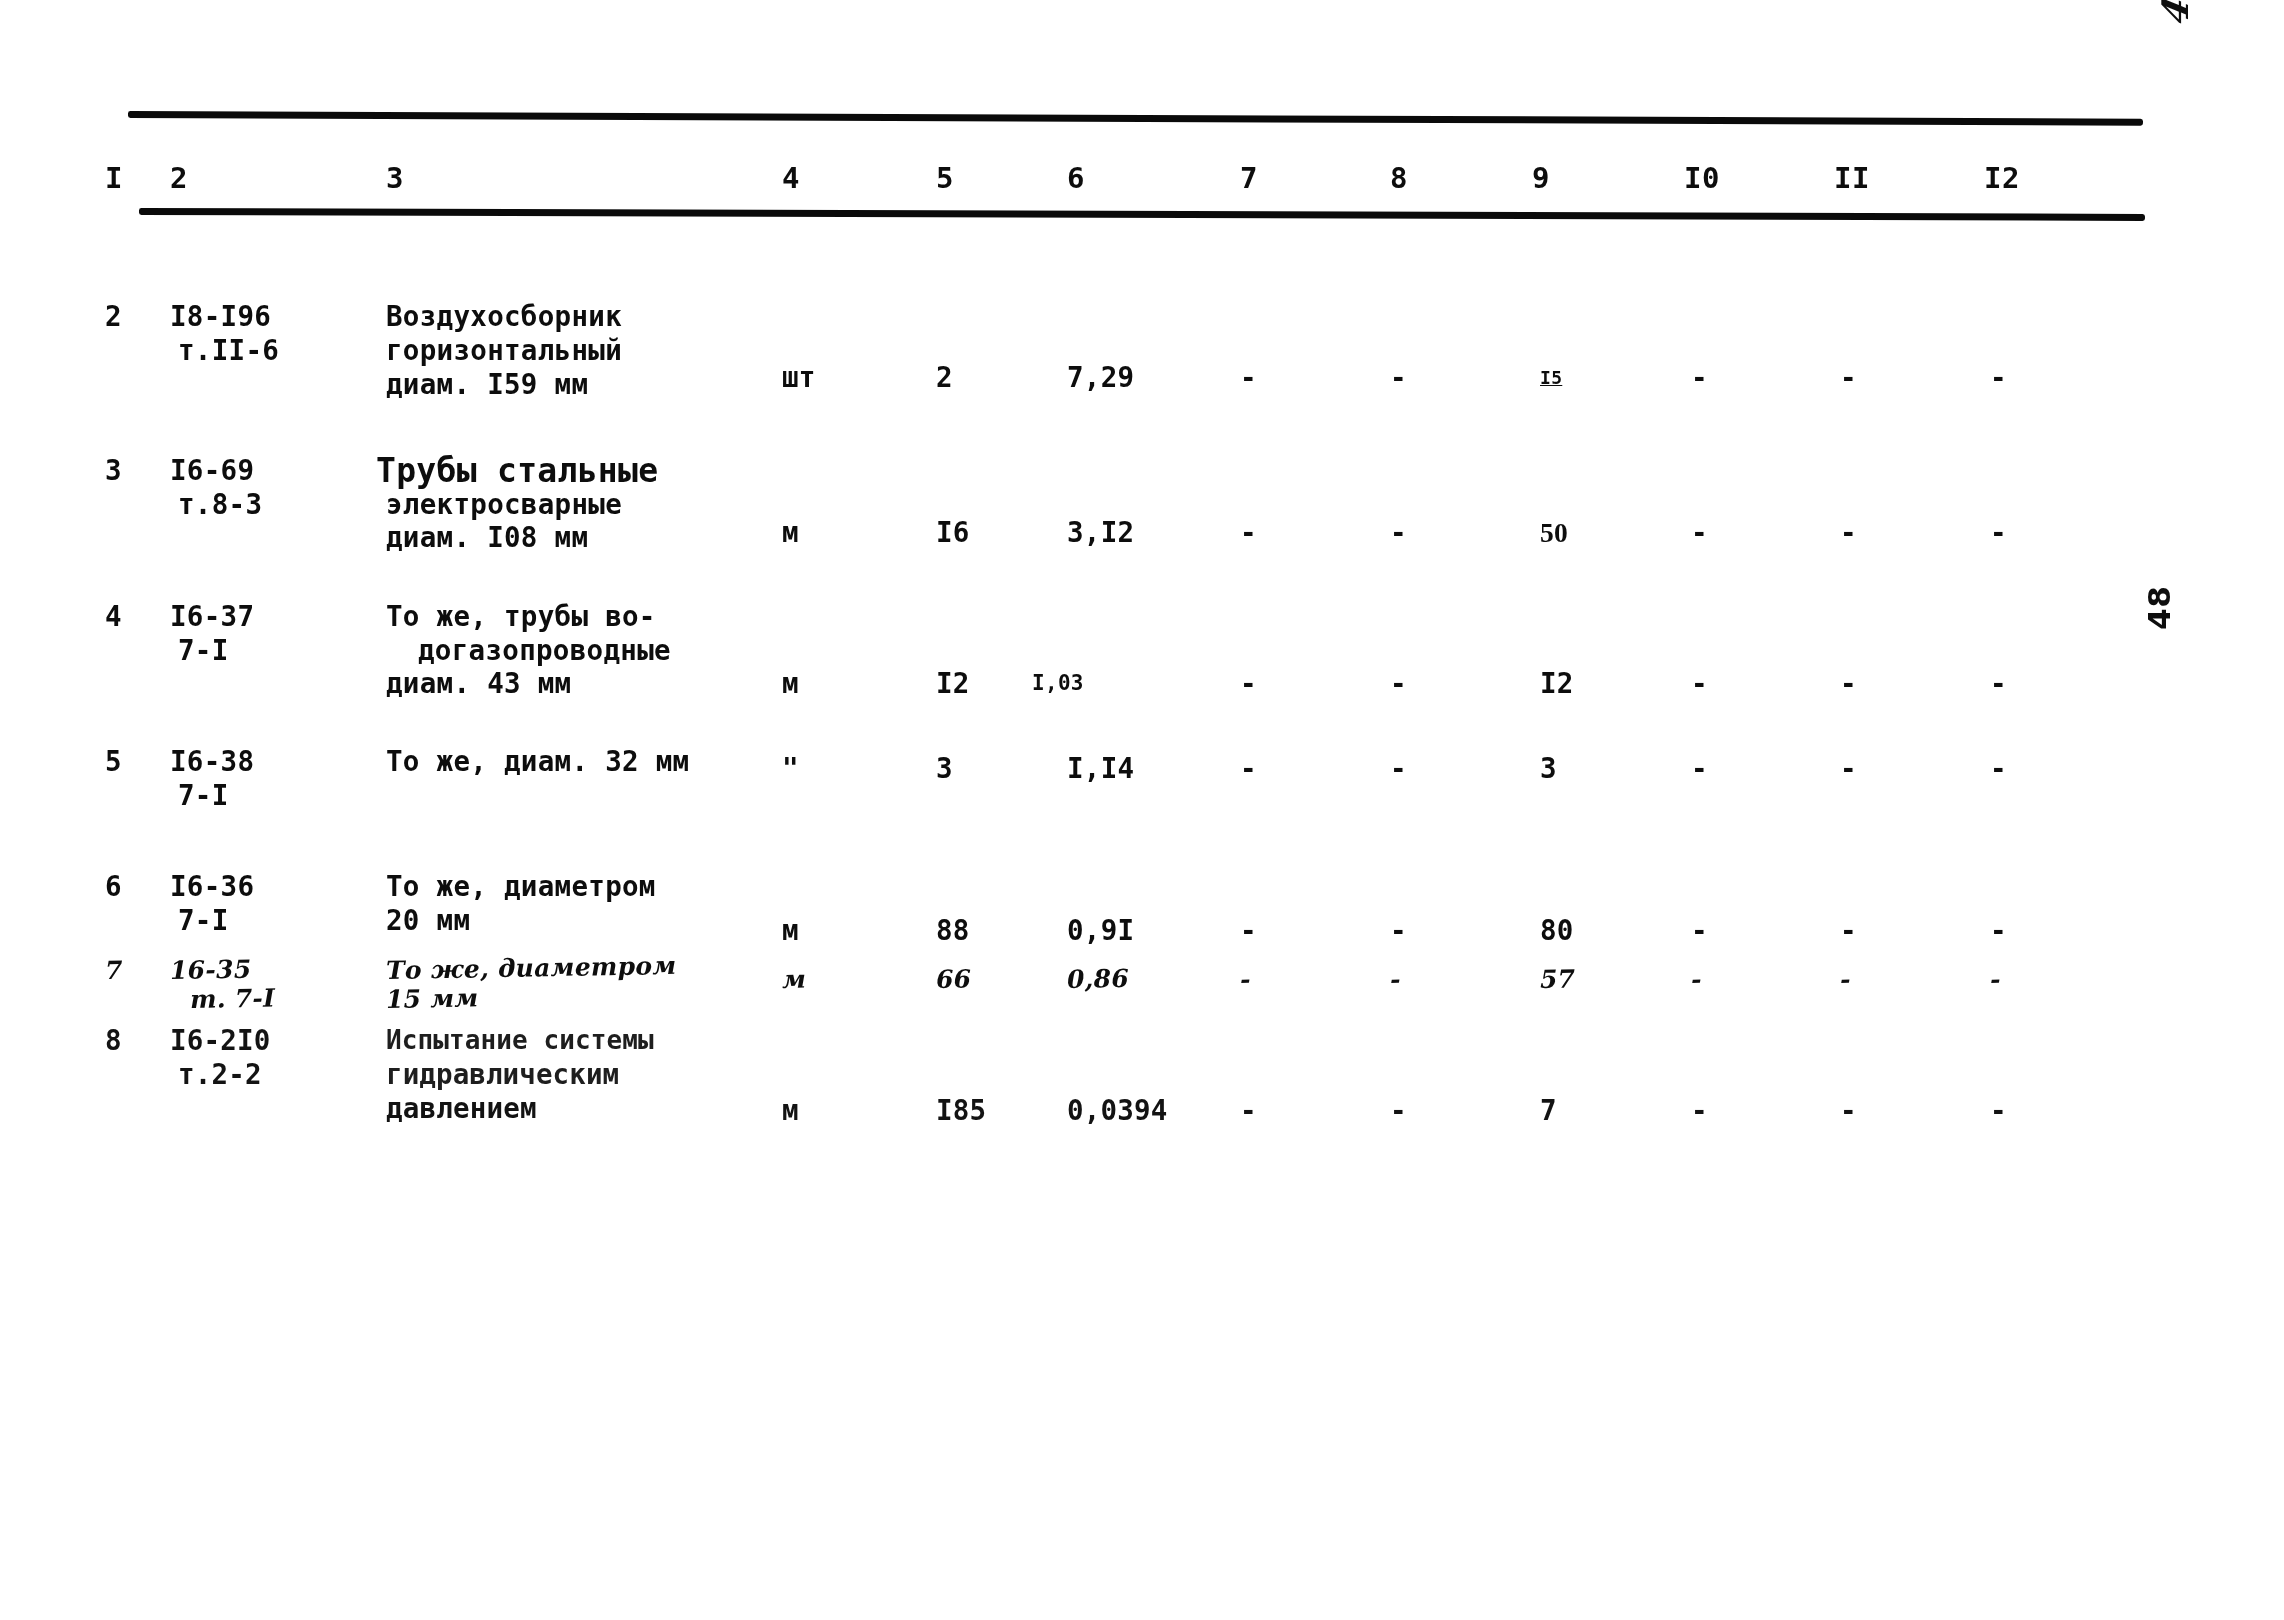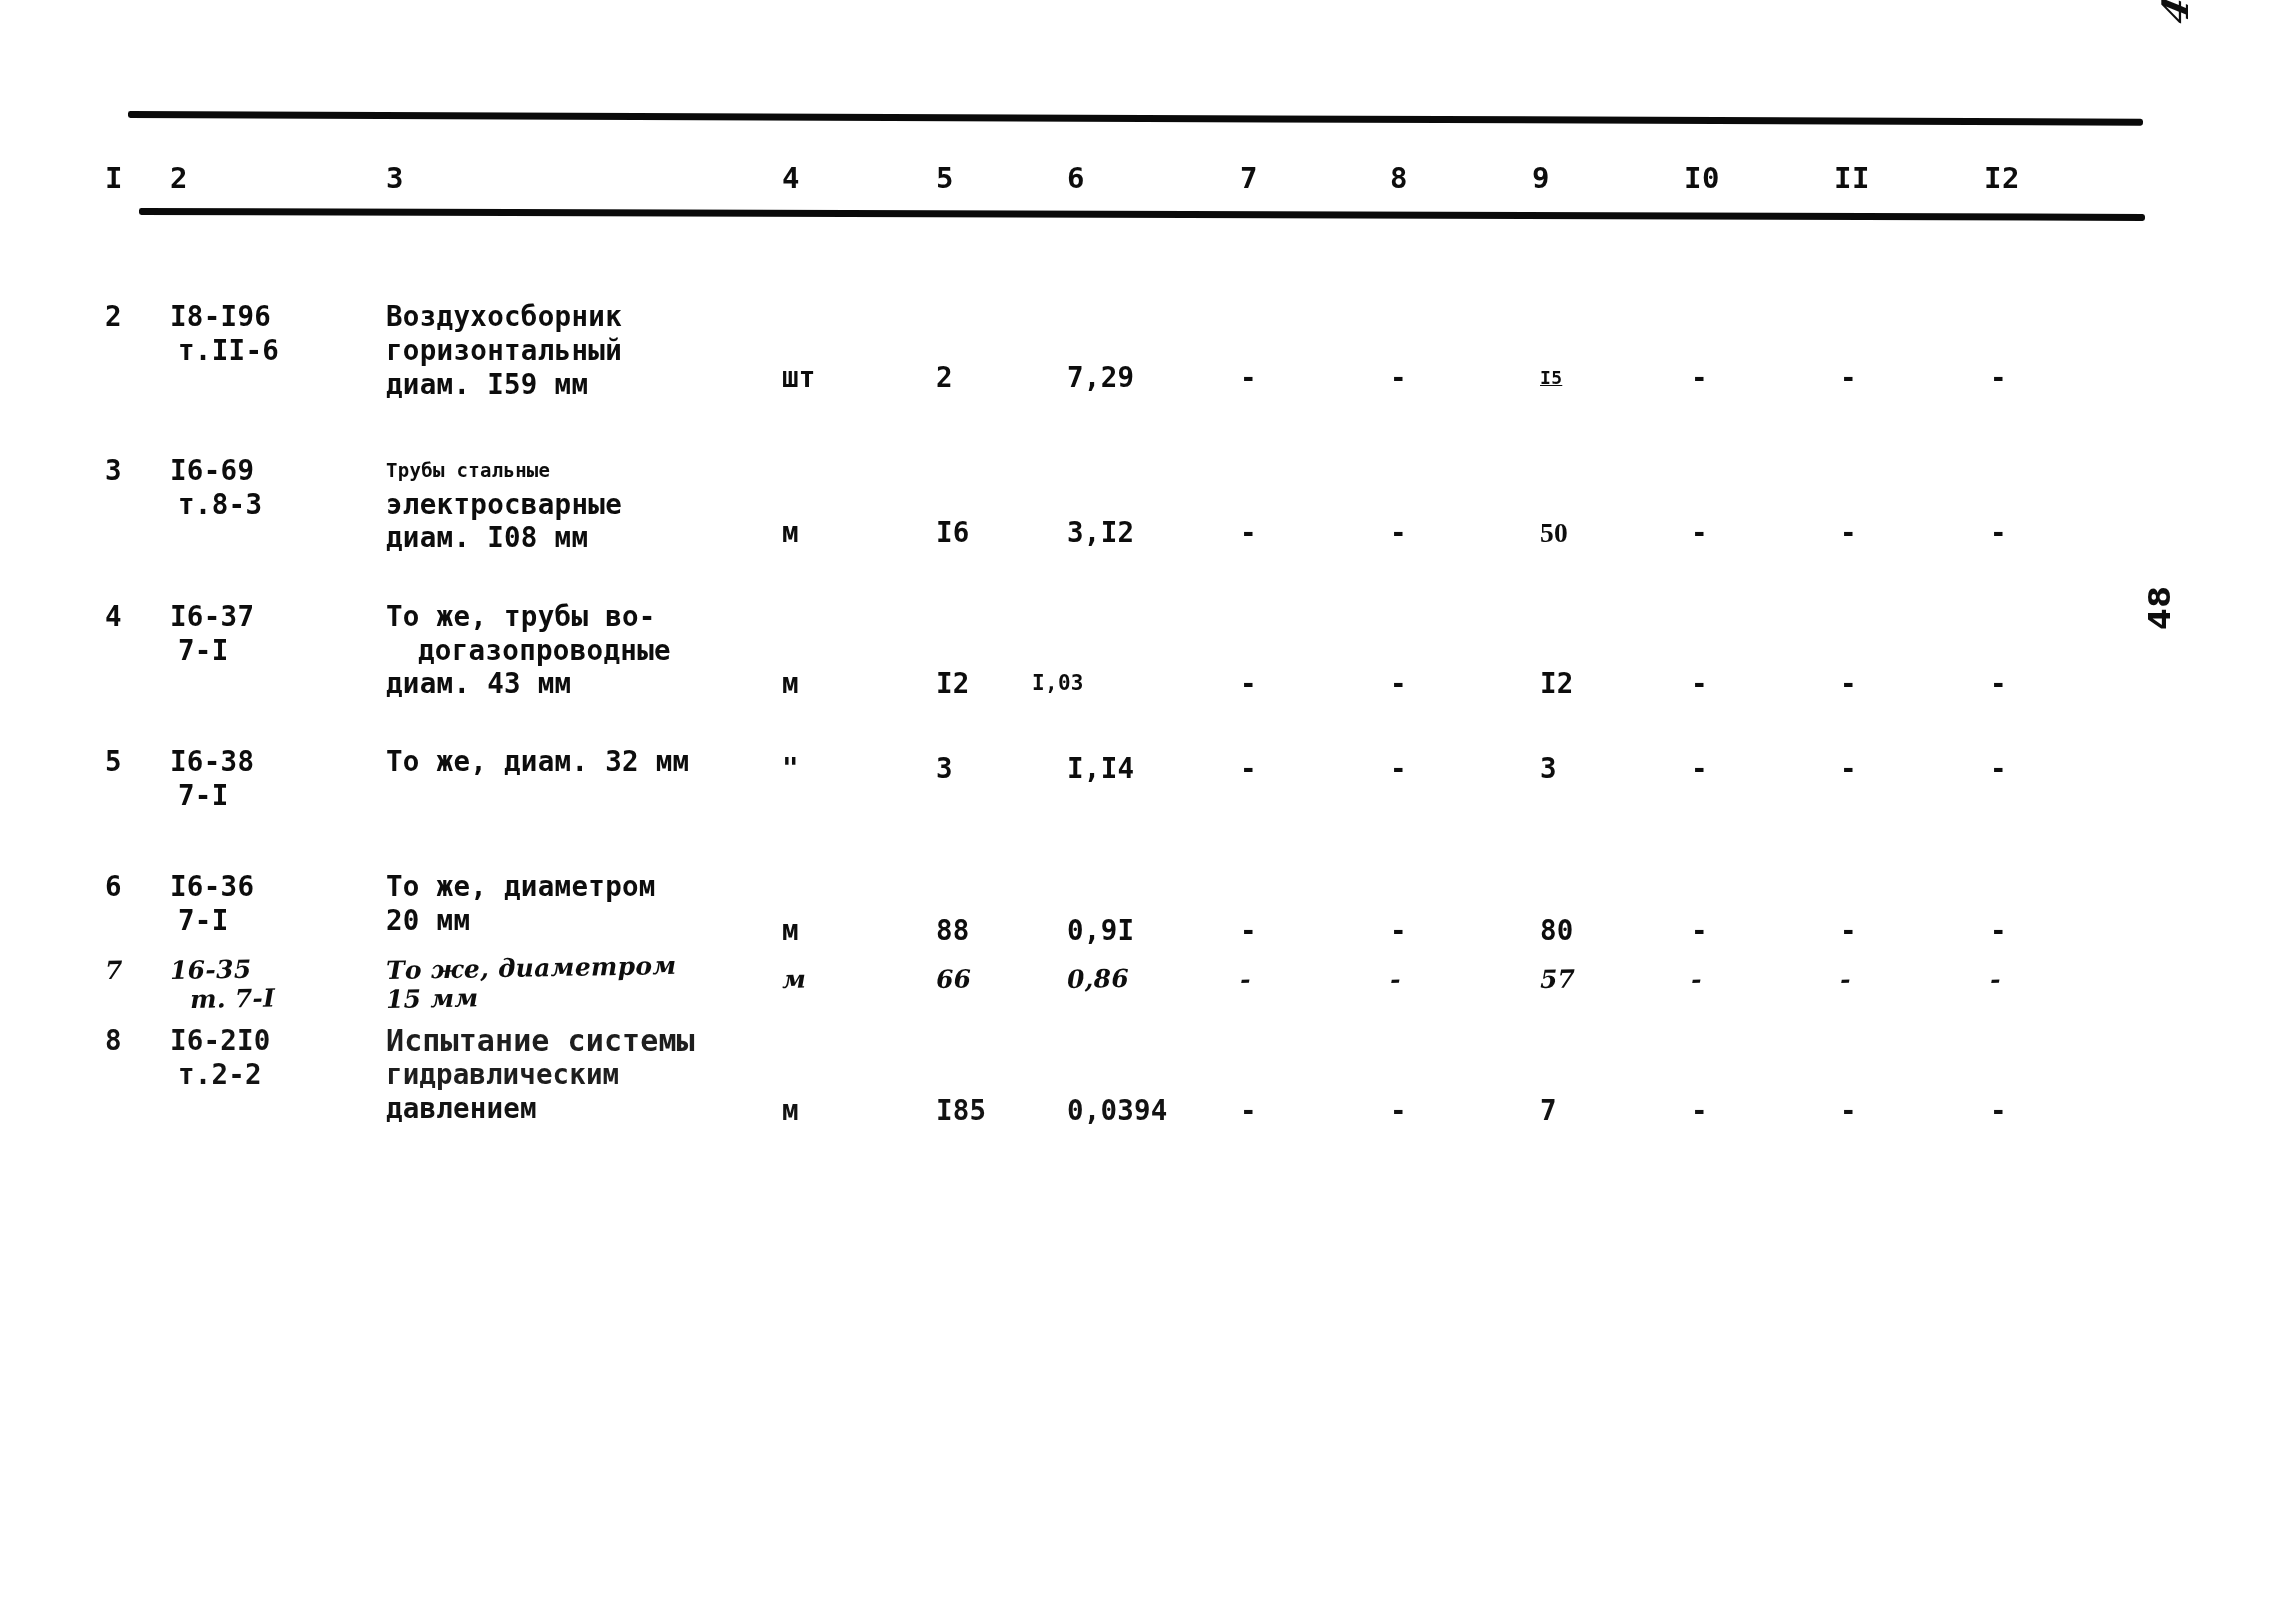--- a/index.html
+++ b/index.html
@@ -190,21 +190,21 @@
         <div class="cell tw" style="left: 1390px; top: 360px; font-size: 27.5px; line-height: 35px;">-</div>
         <div class="cell tw" style="left: 1540px; top: 360px; font-size: 18px; line-height: 35px; text-decoration: underline;">I5</div>
         <div class="cell tw" style="left: 1691px; top: 360px; font-size: 27.5px; line-height: 35px;">-</div>
         <div class="cell tw" style="left: 1840px; top: 360px; font-size: 27.5px; line-height: 35px;">-</div>
         <div class="cell tw" style="left: 1990px; top: 360px; font-size: 27.5px; line-height: 35px;">-</div>
       </div>
       <div class="row" style="top: 0px;">
         <div class="cell tw" style="left: 105px; top: 453px; font-size: 27.5px; line-height: 35px;">3</div>
         <div class="cell tw" style="left: 170px; top: 453px; font-size: 27.5px; line-height: 35px;">I6-69</div>
         <div class="cell tw" style="left: 178px; top: 487px; font-size: 27.5px; line-height: 35px;">т.8-3</div>
-        <div class="cell desc tw" style="left: 386px; top: 453px; font-size: 19px; line-height: 35px;">Трубы стальные</div>
+        <div class="cell desc tw" style="left: 376px; top: 453px; font-size: 33px; line-height: 35px;">Трубы стальные</div>
         <div class="cell desc tw" style="left: 386px; top: 487px; font-size: 27.5px; line-height: 35px;">электросварные</div>
         <div class="cell desc tw" style="left: 386px; top: 520px; font-size: 27.5px; line-height: 35px;">диам. I08 мм</div>
         <div class="cell tw" style="left: 782px; top: 515px; font-size: 27.5px; line-height: 35px;">м</div>
         <div class="cell tw" style="left: 936px; top: 515px; font-size: 27.5px; line-height: 35px;">I6</div>
         <div class="cell tw" style="left: 1067px; top: 515px; font-size: 27.5px; line-height: 35px;">3,I2</div>
         <div class="cell tw" style="left: 1240px; top: 515px; font-size: 27.5px; line-height: 35px;">-</div>
         <div class="cell tw" style="left: 1390px; top: 515px; font-size: 27.5px; line-height: 35px;">-</div>
         <div class="cell tw" style="left: 1540px; top: 515px; font-size: 27.5px; line-height: 35px; font-family: Liberation Serif, serif;">50</div>
         <div class="cell tw" style="left: 1691px; top: 515px; font-size: 27.5px; line-height: 35px;">-</div>
         <div class="cell tw" style="left: 1840px; top: 515px; font-size: 27.5px; line-height: 35px;">-</div>
@@ -271,21 +271,21 @@
         <div class="cell hand" style="left: 1390px; top: 964px; font-size: 25px; line-height: 31px;">-</div>
         <div class="cell hand" style="left: 1540px; top: 964px; font-size: 25px; line-height: 31px;">57</div>
         <div class="cell hand" style="left: 1691px; top: 964px; font-size: 25px; line-height: 31px;">-</div>
         <div class="cell hand" style="left: 1840px; top: 964px; font-size: 25px; line-height: 31px;">-</div>
         <div class="cell hand" style="left: 1990px; top: 964px; font-size: 25px; line-height: 31px;">-</div>
       </div>
       <div class="row" style="top: 0px;">
         <div class="cell faded" style="left: 105px; top: 1023px; font-size: 27.5px; line-height: 35px;">8</div>
         <div class="cell faded" style="left: 170px; top: 1023px; font-size: 27.5px; line-height: 35px;">I6-2I0</div>
         <div class="cell faded" style="left: 178px; top: 1057px; font-size: 27.5px; line-height: 35px;">т.2-2</div>
-        <div class="cell desc faded faded-heavy" style="left: 386px; top: 1023px; font-size: 30px; line-height: 35px;">Испытание системы</div>
+        <div class="cell desc faded faded-heavy" style="left: 386px; top: 1023px; font-size: 26px; line-height: 35px;">Испытание системы</div>
         <div class="cell desc faded faded-heavy" style="left: 386px; top: 1057px; font-size: 27.5px; line-height: 35px;">гидравлическим</div>
         <div class="cell desc faded" style="left: 386px; top: 1091px; font-size: 27.5px; line-height: 35px;">давлением</div>
         <div class="cell faded" style="left: 782px; top: 1093px; font-size: 27.5px; line-height: 35px;">м</div>
         <div class="cell faded" style="left: 936px; top: 1093px; font-size: 27.5px; line-height: 35px;">I85</div>
         <div class="cell faded" style="left: 1067px; top: 1093px; font-size: 27.5px; line-height: 35px;">0,0394</div>
         <div class="cell faded" style="left: 1240px; top: 1093px; font-size: 27.5px; line-height: 35px;">-</div>
         <div class="cell faded" style="left: 1390px; top: 1093px; font-size: 27.5px; line-height: 35px;">-</div>
         <div class="cell faded" style="left: 1540px; top: 1093px; font-size: 27.5px; line-height: 35px;">7</div>
         <div class="cell faded" style="left: 1691px; top: 1093px; font-size: 27.5px; line-height: 35px;">-</div>
         <div class="cell faded" style="left: 1840px; top: 1093px; font-size: 27.5px; line-height: 35px;">-</div>

